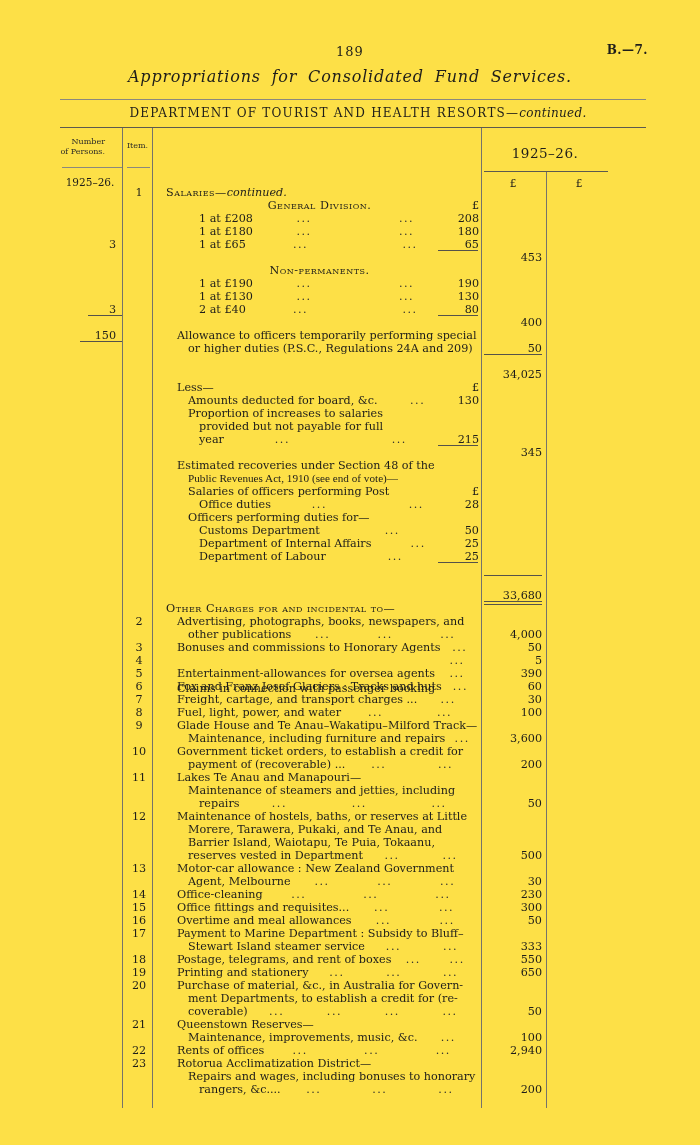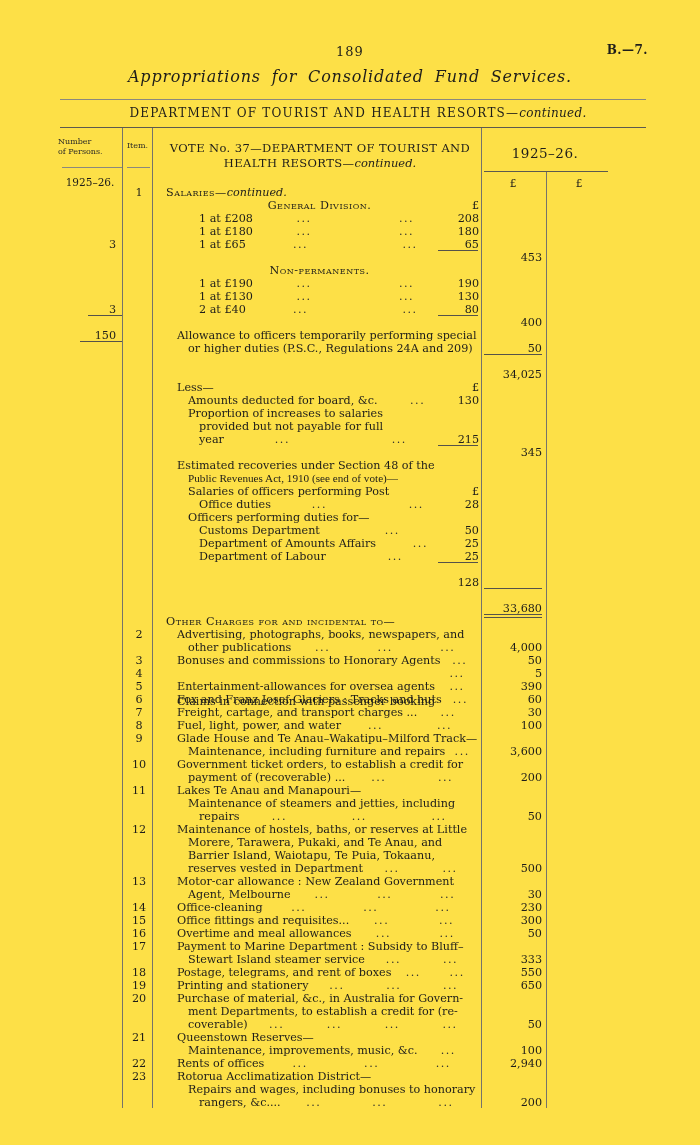--- a/index.html
+++ b/index.html
@@ -11,21 +11,21 @@
   .doc-title{position:absolute;top:67px;left:0;width:700px;text-align:center;
              font-style:italic;font-size:16px;letter-spacing:.8px;word-spacing:5px;}
   .hrule{position:absolute;left:60px;width:586px;border-top:1px solid #8b887d;}
   .hrule.dark{border-top-color:#5c594f;}
   .dept-head{position:absolute;top:106px;left:8px;width:700px;text-align:center;
              font-size:12px;letter-spacing:1.2px;}
   .dept-head .it{font-style:italic;letter-spacing:.3px;}
   
   .vrule{position:absolute;width:0;border-left:1px solid #76736a;}
   
-  .persons-head{position:absolute;top:137px;left:58px;width:64px;text-align:left;
+  .persons-head{position:absolute;top:137px;left:41px;width:64px;text-align:right;
                 font-size:8px;line-height:9.5px;color:#2c2b27;}
   .item-head{position:absolute;top:141px;left:123px;width:29px;text-align:center;font-size:8px;color:#2c2b27;}
   .vote-head{position:absolute;top:141px;left:160px;width:320px;text-align:center;
              font-size:11.5px;line-height:14.5px;letter-spacing:.4px;}
   .vote-head .it{font-style:italic;letter-spacing:0;}
   .year-head{position:absolute;top:145px;left:482px;width:126px;text-align:center;font-size:13.5px;letter-spacing:.5px;}
   .persons-year{position:absolute;top:176px;left:58px;width:64px;text-align:center;font-size:10.5px;}
   .cur{position:absolute;top:177px;width:58px;text-align:center;font-size:10.5px;}
   
   #rows{position:absolute;top:186px;left:0;width:700px;}
@@ -66,24 +66,20 @@
   <div class="vrule" style="left:481px;top:128px;height:980px"></div>
   <div class="vrule" style="left:546px;top:172px;height:936px"></div>
 
   <div class="persons-head">
     <div>Number</div>
     <div>of Persons.</div>
   </div>
   <div class="hrule" style="top:167px;left:62px;width:60px"></div>
   <div class="item-head">Item.</div>
   <div class="hrule" style="top:167px;left:127px;width:23px"></div>
-  <div class="vote-head">
-    <div>VOTE No. 37—DEPARTMENT OF TOURIST AND</div>
-    <div><span>HEALTH RESORTS—</span><span class="it">continued.</span></div>
-  </div>
   <div class="year-head">1925–26.</div>
   <div class="hrule dark" style="top:171px;left:484px;width:124px"></div>
   <div class="persons-year">1925–26.</div>
   <div class="cur" style="left:484px">£</div>
   <div class="cur" style="left:550px">£</div>
 
   <div id="rows">
       <div class="row">
         <span class="cell-item">1</span>
         <div class="cell-desc">
@@ -246,41 +242,36 @@
       </div>
       <div class="row">
         <div class="cell-desc">
           <span class="txt" style="padding-left: 39px;">Customs Department</span>
           <span class="sp">...</span>
           <span class="val">50</span>
         </div>
       </div>
       <div class="row">
         <div class="cell-desc">
-          <span class="txt" style="padding-left: 39px;">Department of Amounts Affairs</span>
+          <span class="txt" style="padding-left: 39px;">Department of Internal Affairs</span>
           <span class="sp">...</span>
           <span class="val">25</span>
         </div>
       </div>
       <div class="row">
         <div class="cell-desc">
           <span class="txt" style="padding-left: 39px;">Department of Labour</span>
           <span class="sp">...</span>
           <span class="val">25</span>
         </div>
       </div>
       <div class="row">
         <div class="rule rule-inner"></div>
       </div>
       <div class="row">
-        <div class="cell-desc">
-          <span class="val">128</span>
-        </div>
-      </div>
-      <div class="row">
         <div class="rule rule-c1"></div>
       </div>
       <div class="row">
         <span class="cell-c1">33,680</span>
       </div>
       <div class="row">
         <div class="rule rule-c1d"></div>
         <div class="cell-desc">
           <span class="txt sc" style="padding-left: 6px;">Other Charges for and incidental to—</span>
         </div>

